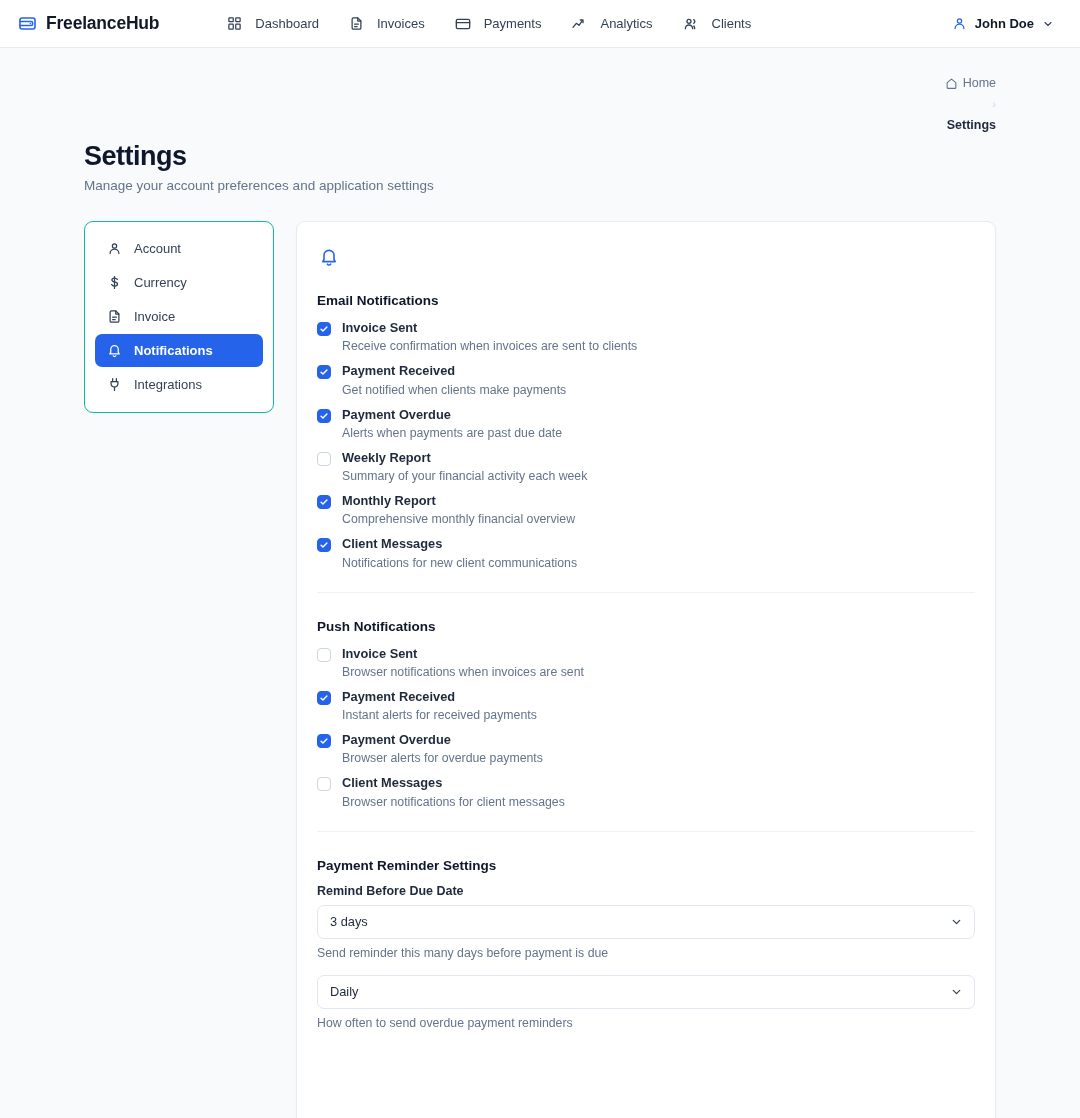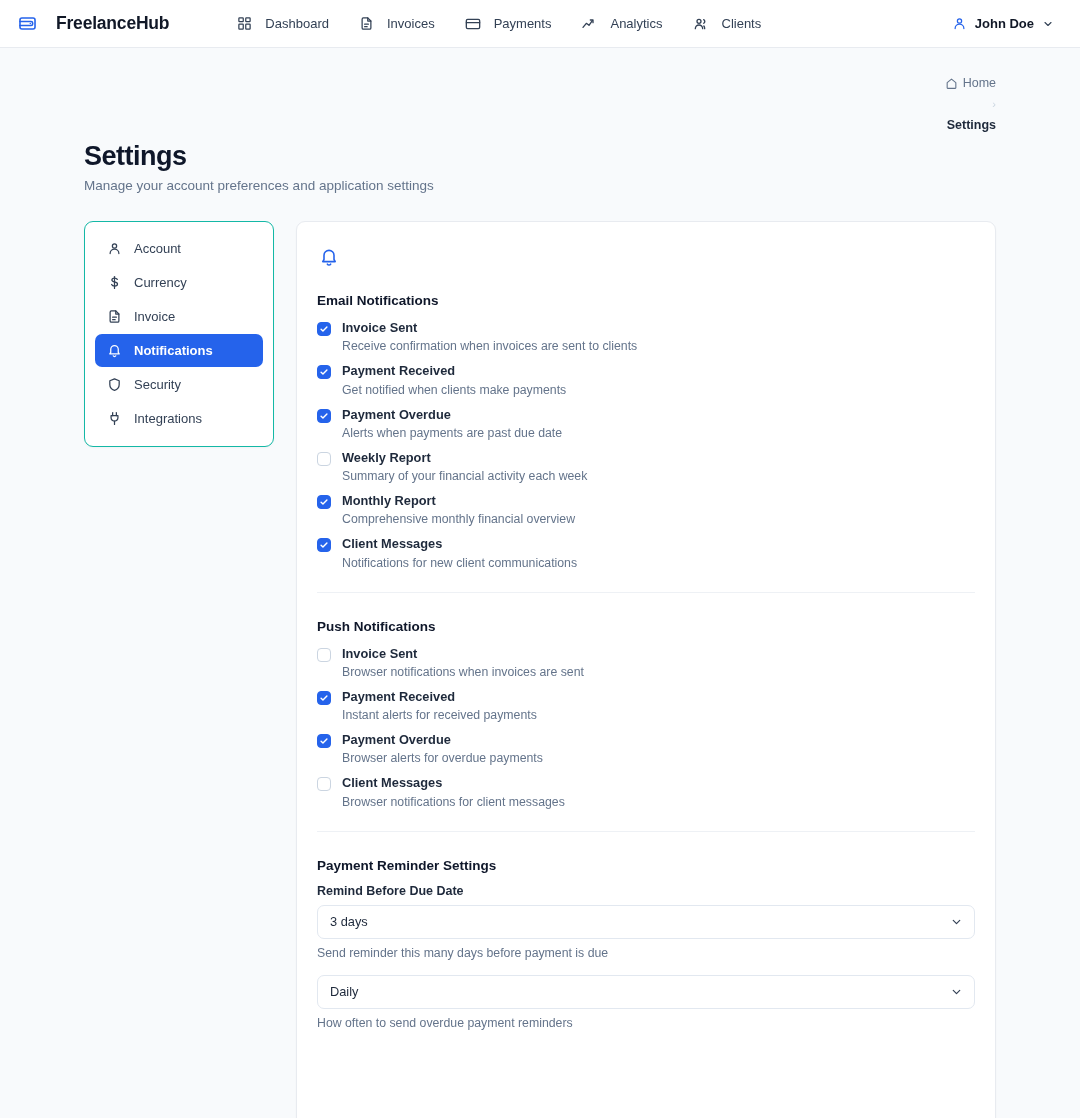--- a/index.html
+++ b/index.html
@@ -20,21 +20,20 @@
     display: flex;
     align-items: center;
     padding: 0 18px 0 18px;
   }
   .brand { display: flex; align-items: center; gap: 9px; }
   .brand-name {
     font-size: 17.5px;
     font-weight: bold;
     color: #111827;
     letter-spacing: -0.2px;
-    margin-left: 10px;
   }
   .nav-links { display: flex; align-items: center; gap: 30px; margin-left: 68px; }
   .nav-link {
     display: flex; align-items: center; gap: 13px;
     font-size: 13px; font-weight: 500; color: #334155;
     cursor: pointer;
   }
   .nav-spacer { flex: 1; }
   .user-menu {
     display: flex; gap: 8px;
@@ -298,28 +297,20 @@
       <div class="side-item active">
         <span class="icon">
           <svg width="15" height="15" viewBox="0 0 24 24" fill="none" stroke="#ffffff" stroke-width="2" stroke-linecap="round" stroke-linejoin="round">
             <path d="M18 15V10a6 6 0 1 0-12 0v5l-1.5 2.5h15z"></path>
               <path d="M10 20.5a2.3 2.3 0 0 0 4 0"></path>
           </svg>
         </span>
         <span>Notifications</span>
       </div>
 
-      <div class="side-item">
-        <span class="icon">
-          <svg width="15" height="15" viewBox="0 0 24 24" fill="none" stroke="#334155" stroke-width="2" stroke-linecap="round" stroke-linejoin="round">
-            <path d="M12 3l7.5 3v6c0 4.5-3.2 8.2-7.5 9.5C7.7 20.2 4.5 16.5 4.5 12V6z"></path>
-          </svg>
-        </span>
-        <span>Security</span>
-      </div>
 
       <div class="side-item">
         <span class="icon">
           <svg width="15" height="15" viewBox="0 0 24 24" fill="none" stroke="#334155" stroke-width="2" stroke-linecap="round" stroke-linejoin="round">
             <path d="M9 2.5v5"></path>
               <path d="M15 2.5v5"></path>
             <path d="M6.5 7.5h11v3a5.5 5.5 0 0 1-11 0z"></path>
               <path d="M12 16v5.5"></path>
           </svg>
         </span>

